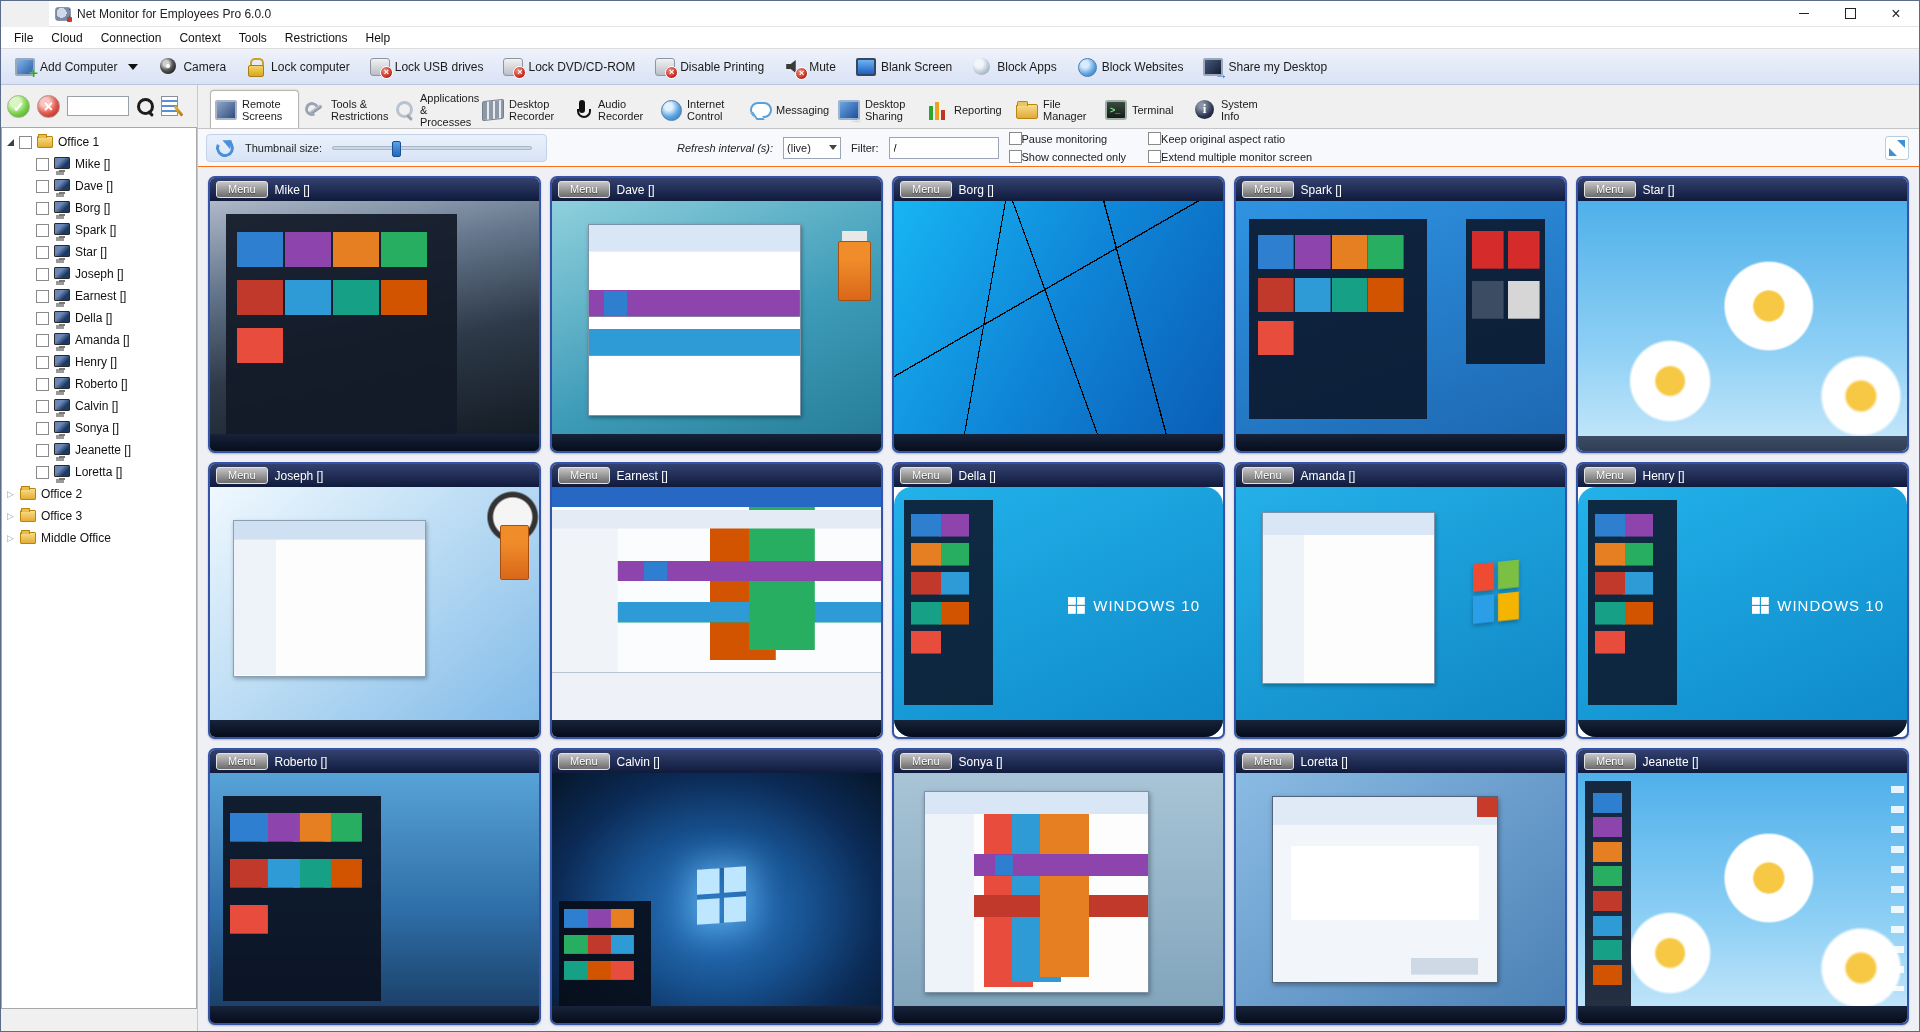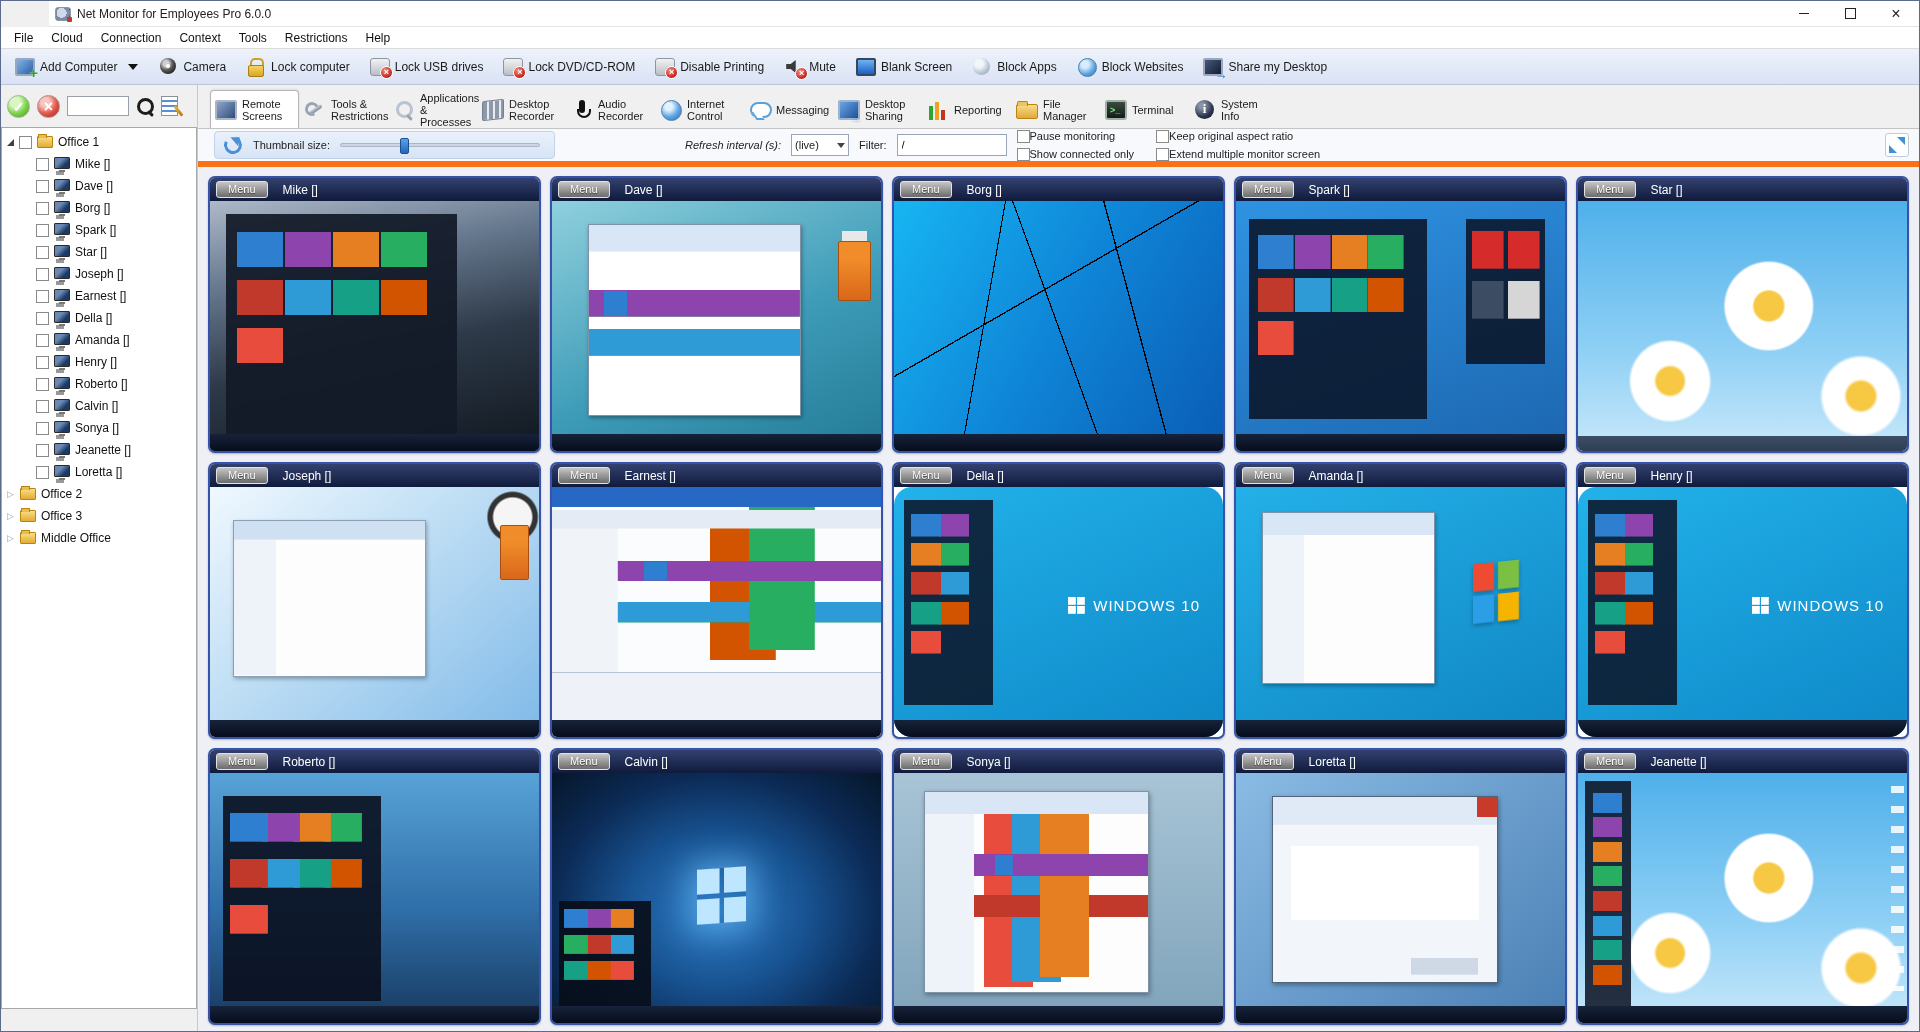--- a/index.html
+++ b/index.html
@@ -101,41 +101,41 @@
   .ti-report { background:linear-gradient(#2ea52e,#2ea52e) 2px 100%/4px 14px no-repeat, linear-gradient(#f0a020,#f0a020) 8px 100%/4px 18px no-repeat, linear-gradient(#c23324,#c23324) 14px 100%/4px 10px no-repeat; }
   .ti-folder { background:linear-gradient(#f7dc8a,#e2a93a); border:1px solid #b8860b; border-radius:2px; margin-top:3px; height:15px; position:relative; }
   .ti-folder::before { content:""; position:absolute; left:0; top:-4px; width:9px; height:4px; background:#ecc563; border:1px solid #b8860b; border-bottom:none; border-radius:2px 2px 0 0; }
   .ti-term { background:linear-gradient(#3c4a42,#121d16); border:2px solid #9fb0a6; border-radius:3px; color:#7df07d; font-size:9px; font-weight:bold; }
   .ti-term::after { content:">_"; position:absolute; left:3px; top:3px; }
   .ti-info { background:none; }
   .ti-info::before { content:""; position:absolute; left:1px; top:0; width:19px; height:19px; border-radius:50%; background:radial-gradient(circle at 35% 30%, #8a93a5 0 15%, #2c3550 60%, #0d1427); }
   .ti-info::after { content:"i"; position:absolute; left:0; top:1px; width:21px; text-align:center; color:#fff; font-weight:bold; font-size:13px; font-family:"Liberation Serif",serif; }
 
   
-  .optrow { height:38px; background:#f7f9fd; border-bottom:6px solid #f97316; display:flex; align-items:center; gap:10px; padding:0 10px 0 16px; font-size:11px; color:#222; }
+  .optrow { height:38px; background:#f7f9fd; border-bottom:1px solid #f97316; display:flex; align-items:center; gap:10px; padding:0 10px 0 8px; font-size:11px; color:#222; }
   .optleft { display:flex; align-items:center; gap:10px; background:linear-gradient(#eaf1fb,#d7e4f6); border:1px solid #c2d2e8; border-radius:4px; height:28px; padding:0 14px 0 8px; }
   .refresh-ic { width:20px; height:20px; position:relative; }
   .refresh-ic::before { content:""; position:absolute; inset:1px; border:3px solid #4a90d9; border-radius:50%; border-top-color:transparent; transform:rotate(-20deg); }
   .refresh-ic::after { content:""; position:absolute; right:0; top:1px; width:0; height:0; border-left:6px solid transparent; border-right:6px solid transparent; border-bottom:7px solid #4a90d9; transform:rotate(50deg); }
   .slider { width:200px; height:4px; background:#cdd6e4; border:1px solid #aab6c8; border-radius:2px; position:relative; }
   .slider .handle { position:absolute; left:30%; top:-6px; width:9px; height:16px; background:linear-gradient(#5aa2e8,#2268bb); border:1px solid #1a4f91; border-radius:2px; }
   .selectbox { width:58px; height:22px; background:#fff; border:1px solid #9aa6b8; display:flex; align-items:center; padding:0 3px; gap:3px; }
   .selectbox .val { flex:1; }
   .selarr { width:0; height:0; border-left:4px solid transparent; border-right:4px solid transparent; border-top:5px solid #444; }
   .finput { width:110px; height:22px; background:#fff; border:1px solid #9aa6b8; font-size:11px; padding:0 4px; font-family:"Liberation Sans",sans-serif; }
   .checks { display:grid; grid-template-columns:auto auto; grid-auto-flow:column; grid-template-rows:16px 16px; column-gap:22px; row-gap:2px; }
   .chk { display:flex; align-items:center; }
   .expand-ic { margin-left:auto; width:24px; height:24px; background:#fff; border:1px solid #bcd; border-radius:3px; position:relative; }
   .expand-ic::before { content:""; position:absolute; left:3px; bottom:3px; width:0; height:0; border-left:8px solid #3d8fd6; border-top:8px solid transparent; }
   .expand-ic::after { content:""; position:absolute; right:3px; top:3px; width:0; height:0; border-right:8px solid #3d8fd6; border-bottom:8px solid transparent; }
 
   
   .grid { flex:1; background:#eef0f5; padding:9px 10px 20px 10px; display:grid; grid-template-columns:repeat(5,1fr); grid-auto-rows:277px; gap:9px; overflow:hidden; }
   .tile { border:2px solid #3553a8; border-radius:7px; background:#fff; overflow:hidden; display:flex; flex-direction:column; box-shadow:0 1px 2px rgba(0,0,0,.25); }
-  .tilehead { height:23px; flex:none; background:linear-gradient(#33416f,#0f1a3c); display:flex; align-items:center; gap:15px; padding:0 6px; }
+  .tilehead { height:23px; flex:none; background:linear-gradient(#33416f,#0f1a3c); display:flex; align-items:center; gap:7px; padding:0 6px; }
   .menubtn { height:17px; padding:0 11px; font-size:11px; color:#fff; background:linear-gradient(#c6c6c6,#6b6b6b); border:1px solid #e3e3e3; border-radius:3px; line-height:15px; text-shadow:0 1px 1px #333; }
   .tilename { color:#fff; font-size:12px; }
   .thumb { flex:1; position:relative; overflow:hidden; }
   .thumb::before,.thumb::after { content:""; position:absolute; }
   .thumb::after { left:0; right:0; bottom:0; height:7%; background:linear-gradient(#17233a,#060d1b); }
   .t-extra { position:absolute; }
 
   :root {
     --tiles:linear-gradient(#2f7fd0,#2f7fd0),linear-gradient(#8e44ad,#8e44ad),linear-gradient(#e67e22,#e67e22),linear-gradient(#27ae60,#27ae60),linear-gradient(#c0392b,#c0392b),linear-gradient(#2e9bd6,#2e9bd6),linear-gradient(#16a085,#16a085),linear-gradient(#d35400,#d35400),linear-gradient(#e74c3c,#e74c3c);
     --tilepos:6% 10%,32% 10%,58% 10%,84% 10%,6% 36%,32% 36%,58% 36%,84% 36%,6% 62%;

